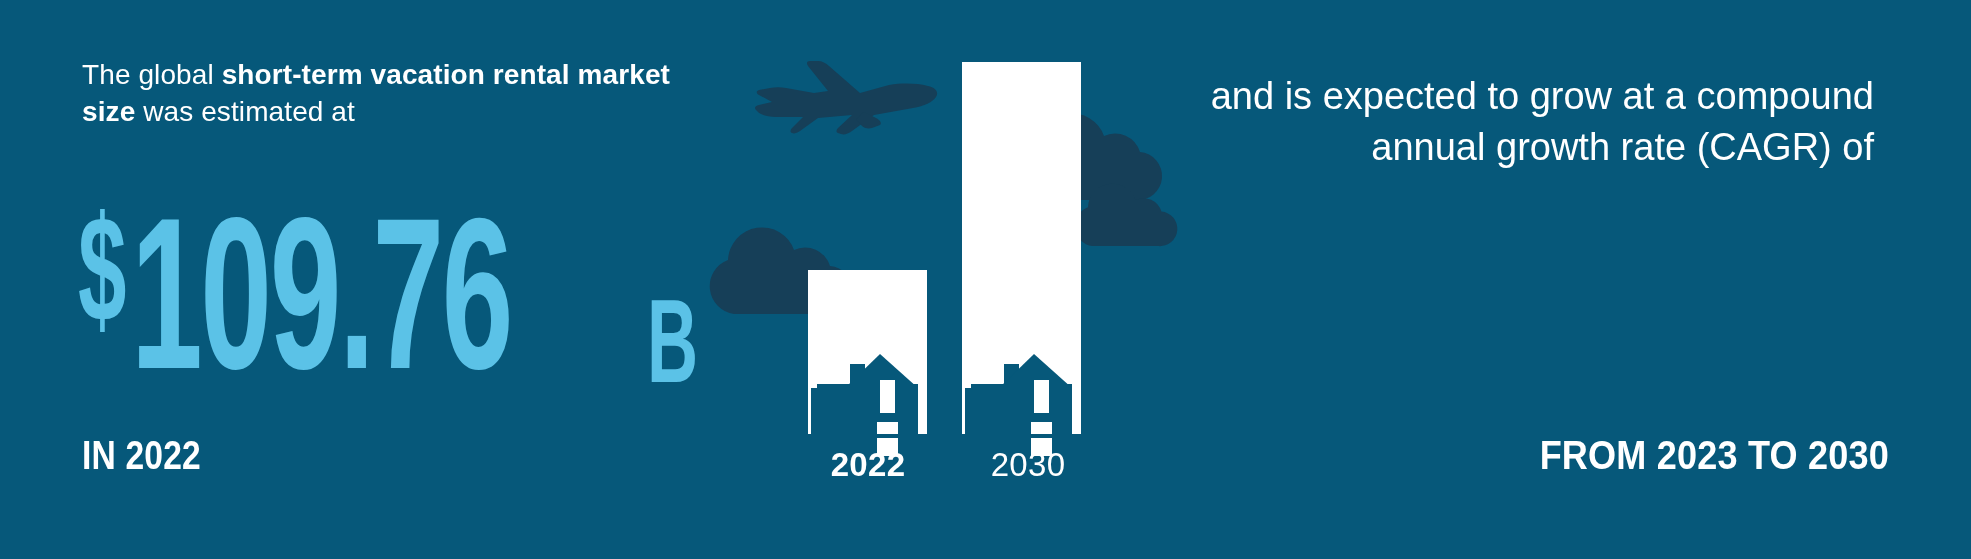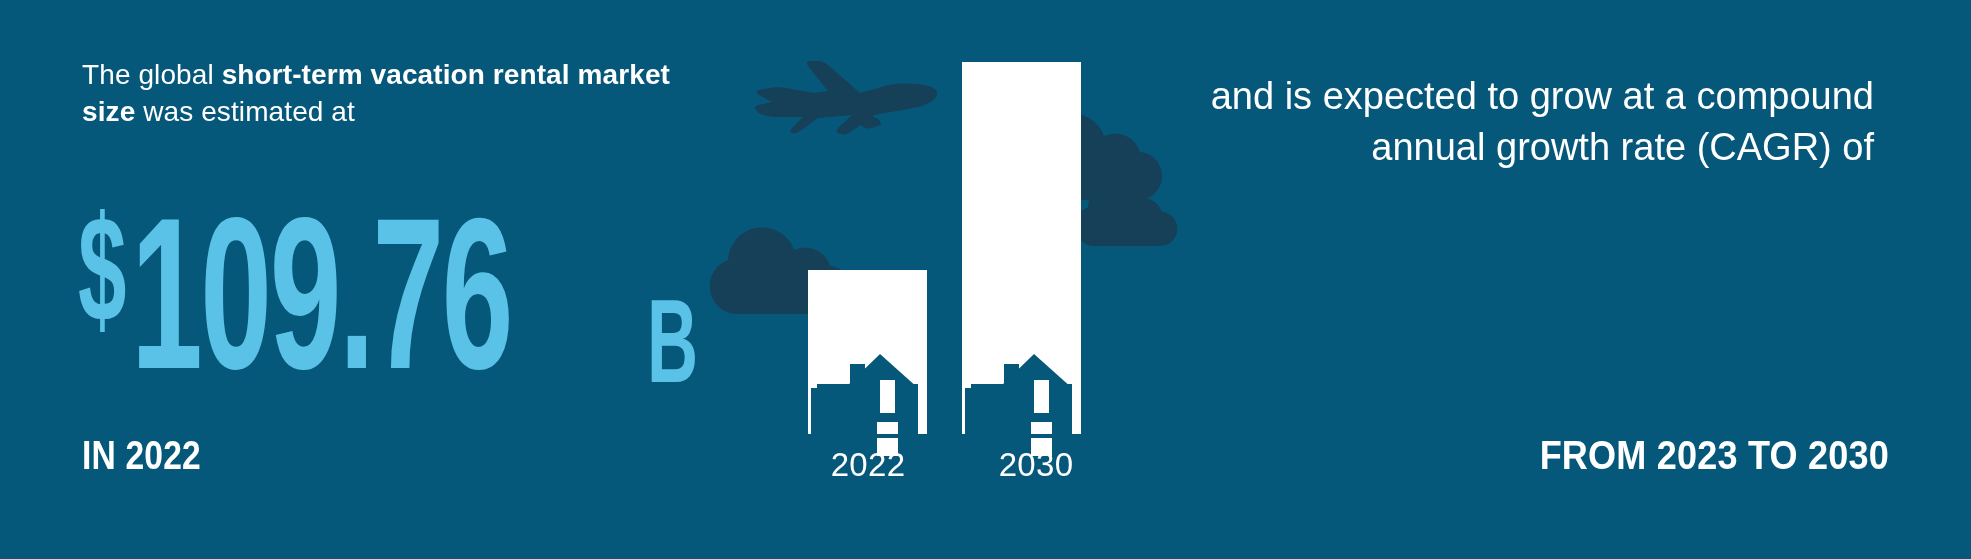--- a/index.html
+++ b/index.html
@@ -162,22 +162,22 @@
     display: block;
   }
   .bar-label {
     position: absolute;
     color: #ffffff;
     font-size: 33px;
     font-weight: 400;
     letter-spacing: 0.3px;
     text-align: center;
   }
-  #bar-label-0 { left: 108px; top: 446px; width: 120px; }
-  #bar-label-1 { left: 276px; top: 446px; width: 120px; }
+  #bar-label-0 { left: 108px; top: 446px; width: 120px; font-weight: bold; }
+  #bar-label-1 { left: 268px; top: 446px; width: 120px; }
 </style>
 </head>
 <body>
 
 <div class="infographic">
 
   <div class="left-block">
     <p class="lede"><span>The global </span><b>short-term vacation rental market size</b><span> was estimated at</span></p>
   </div>
 

